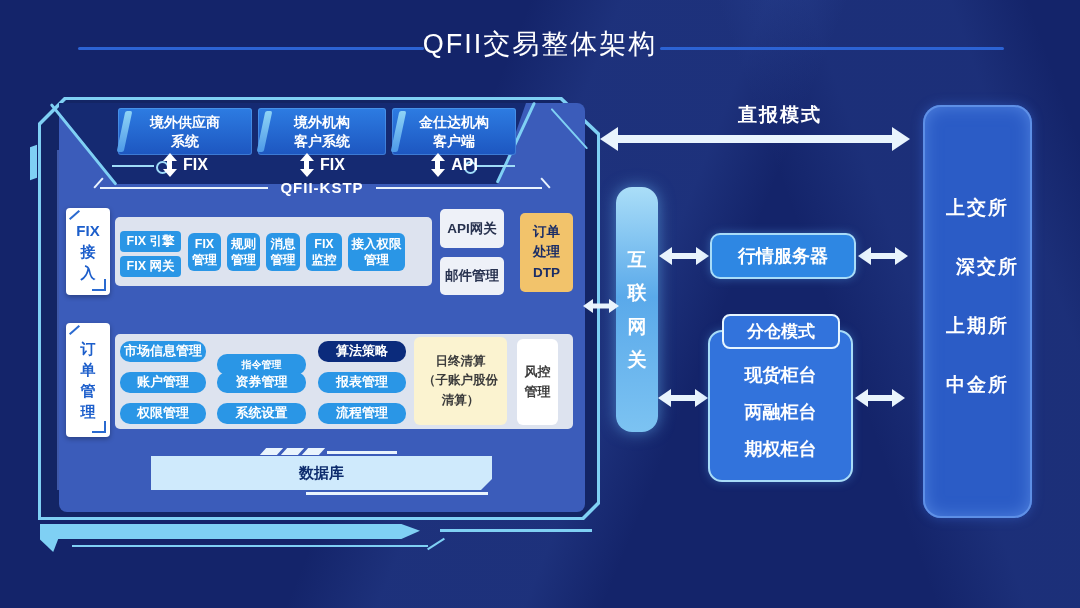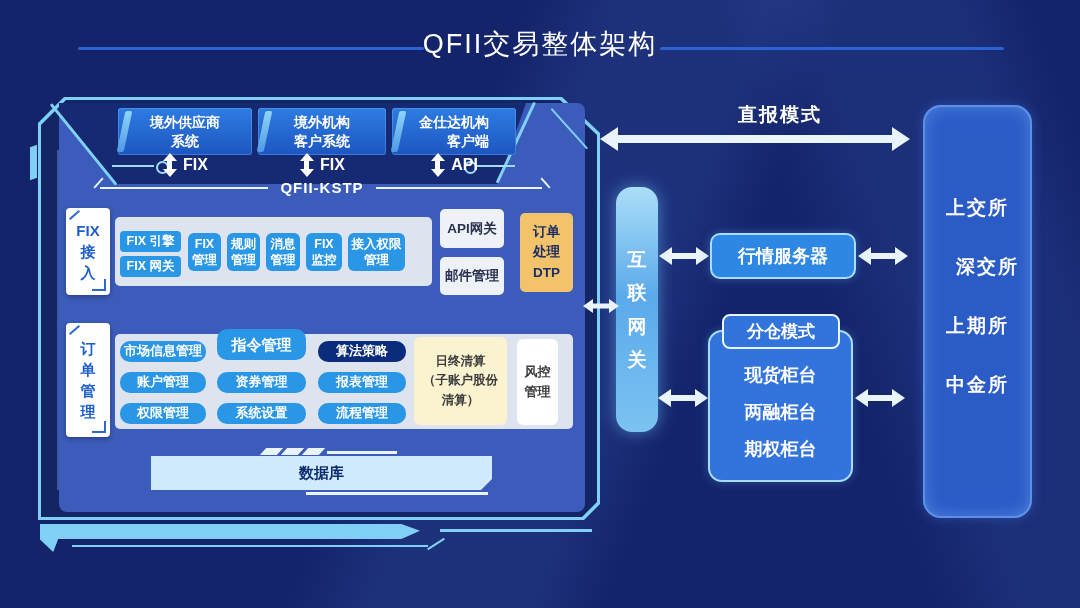--- a/index.html
+++ b/index.html
@@ -145,21 +145,21 @@
 
   <div class="sys-box" style="left:258px;width:128px;">
     <span style="white-space: pre-line;">境外机构
 客户系统</span>
   </div>
   <div class="sys-box" style="left:118px;width:134px;">
     <span style="white-space: pre-line;">境外供应商
 系统</span>
   </div>
   <div class="sys-box" style="left:392px;width:124px;">
-    <span style="white-space: pre-line; text-align: right;">金仕达机构
+    <span style="white-space: pre-line;">金仕达机构
 客户端</span>
   </div>
 
   <div class="proto" style="left:118px;width:134px;">
     <span class="varrow">
         <i class="vt"></i>
         <i class="vs"></i>
         <i class="vb"></i>
       </span>
     <span style="white-space: pre-line;">FIX</span>
@@ -234,21 +234,21 @@
   <div class="vlabel" style="left:66px;top:323px;width:44px;height:114px;">
     <span style="white-space: pre-line;">订
 单
 管
 理</span>
   </div>
   <div class="gray" style="left:115px;top:334px;width:458px;height:95px;"></div>
   <div class="chip rnd" style="left:120px;top:341px;width:86px;height:21px;font-size:13px;">
     <span style="white-space: pre-line;">市场信息管理</span>
   </div>
-  <div class="chip rnd" style="left:217px;top:329px;width:89px;height:31px;font-size:15px;">
+  <div class="chip rnd" style="left:217px;top:354px;width:89px;height:21px;font-size:10px;">
     <span style="white-space: pre-line;">指令管理</span>
   </div>
   <div class="chip rnd dark" style="left:318px;top:341px;width:88px;height:21px;font-size:13px;">
     <span style="white-space: pre-line;">算法策略</span>
   </div>
   <div class="chip rnd" style="left:120px;top:372px;width:86px;height:21px;font-size:13px;">
     <span style="white-space: pre-line;">账户管理</span>
   </div>
   <div class="chip rnd" style="left:217px;top:372px;width:89px;height:21px;font-size:13px;">
     <span style="white-space: pre-line;">资券管理</span>

